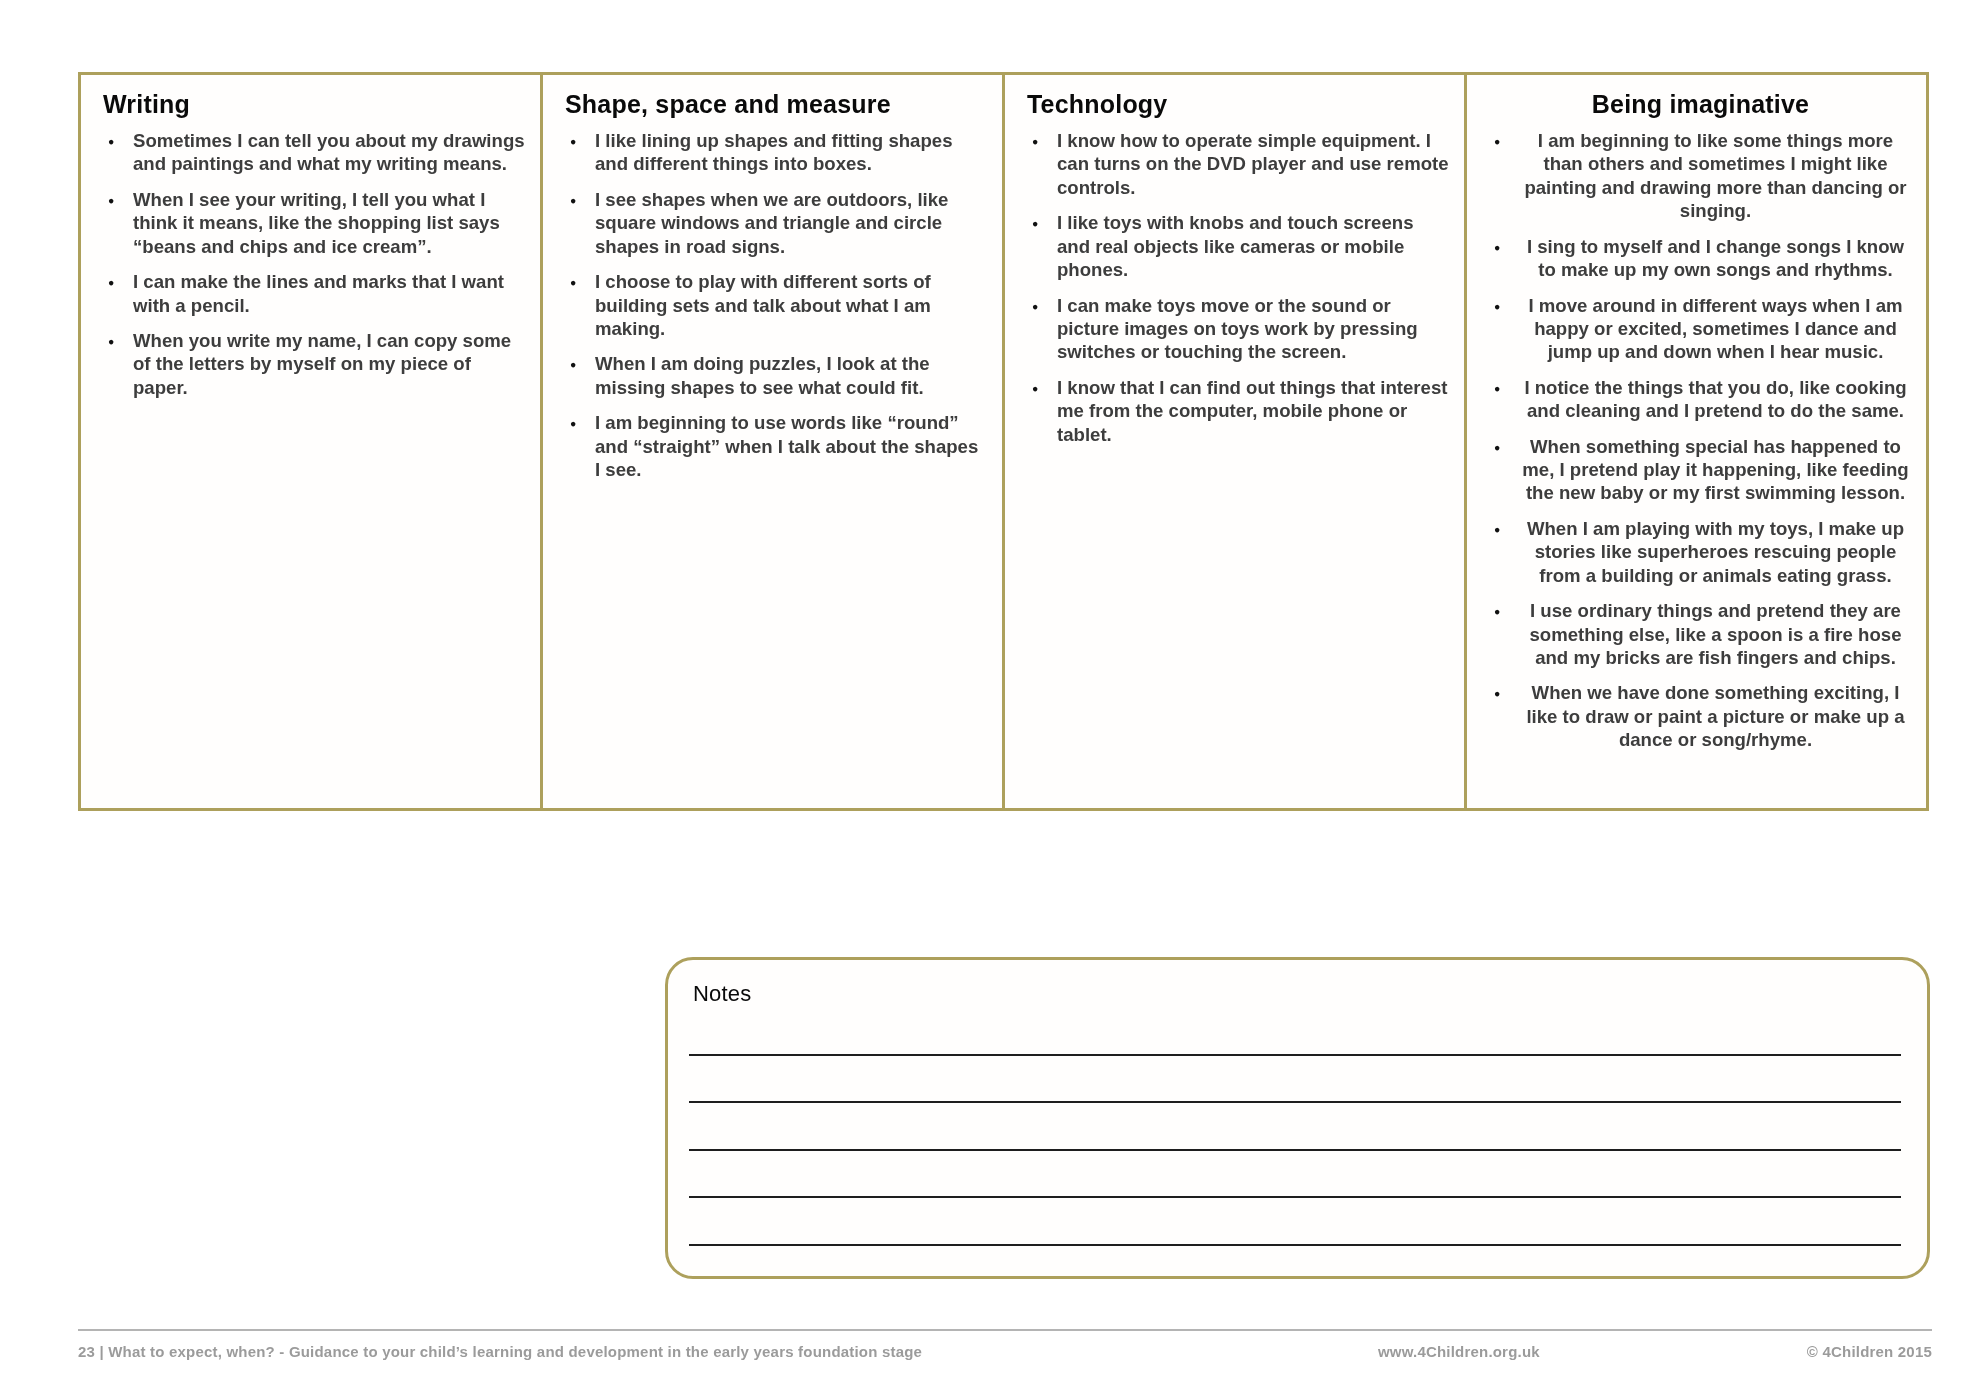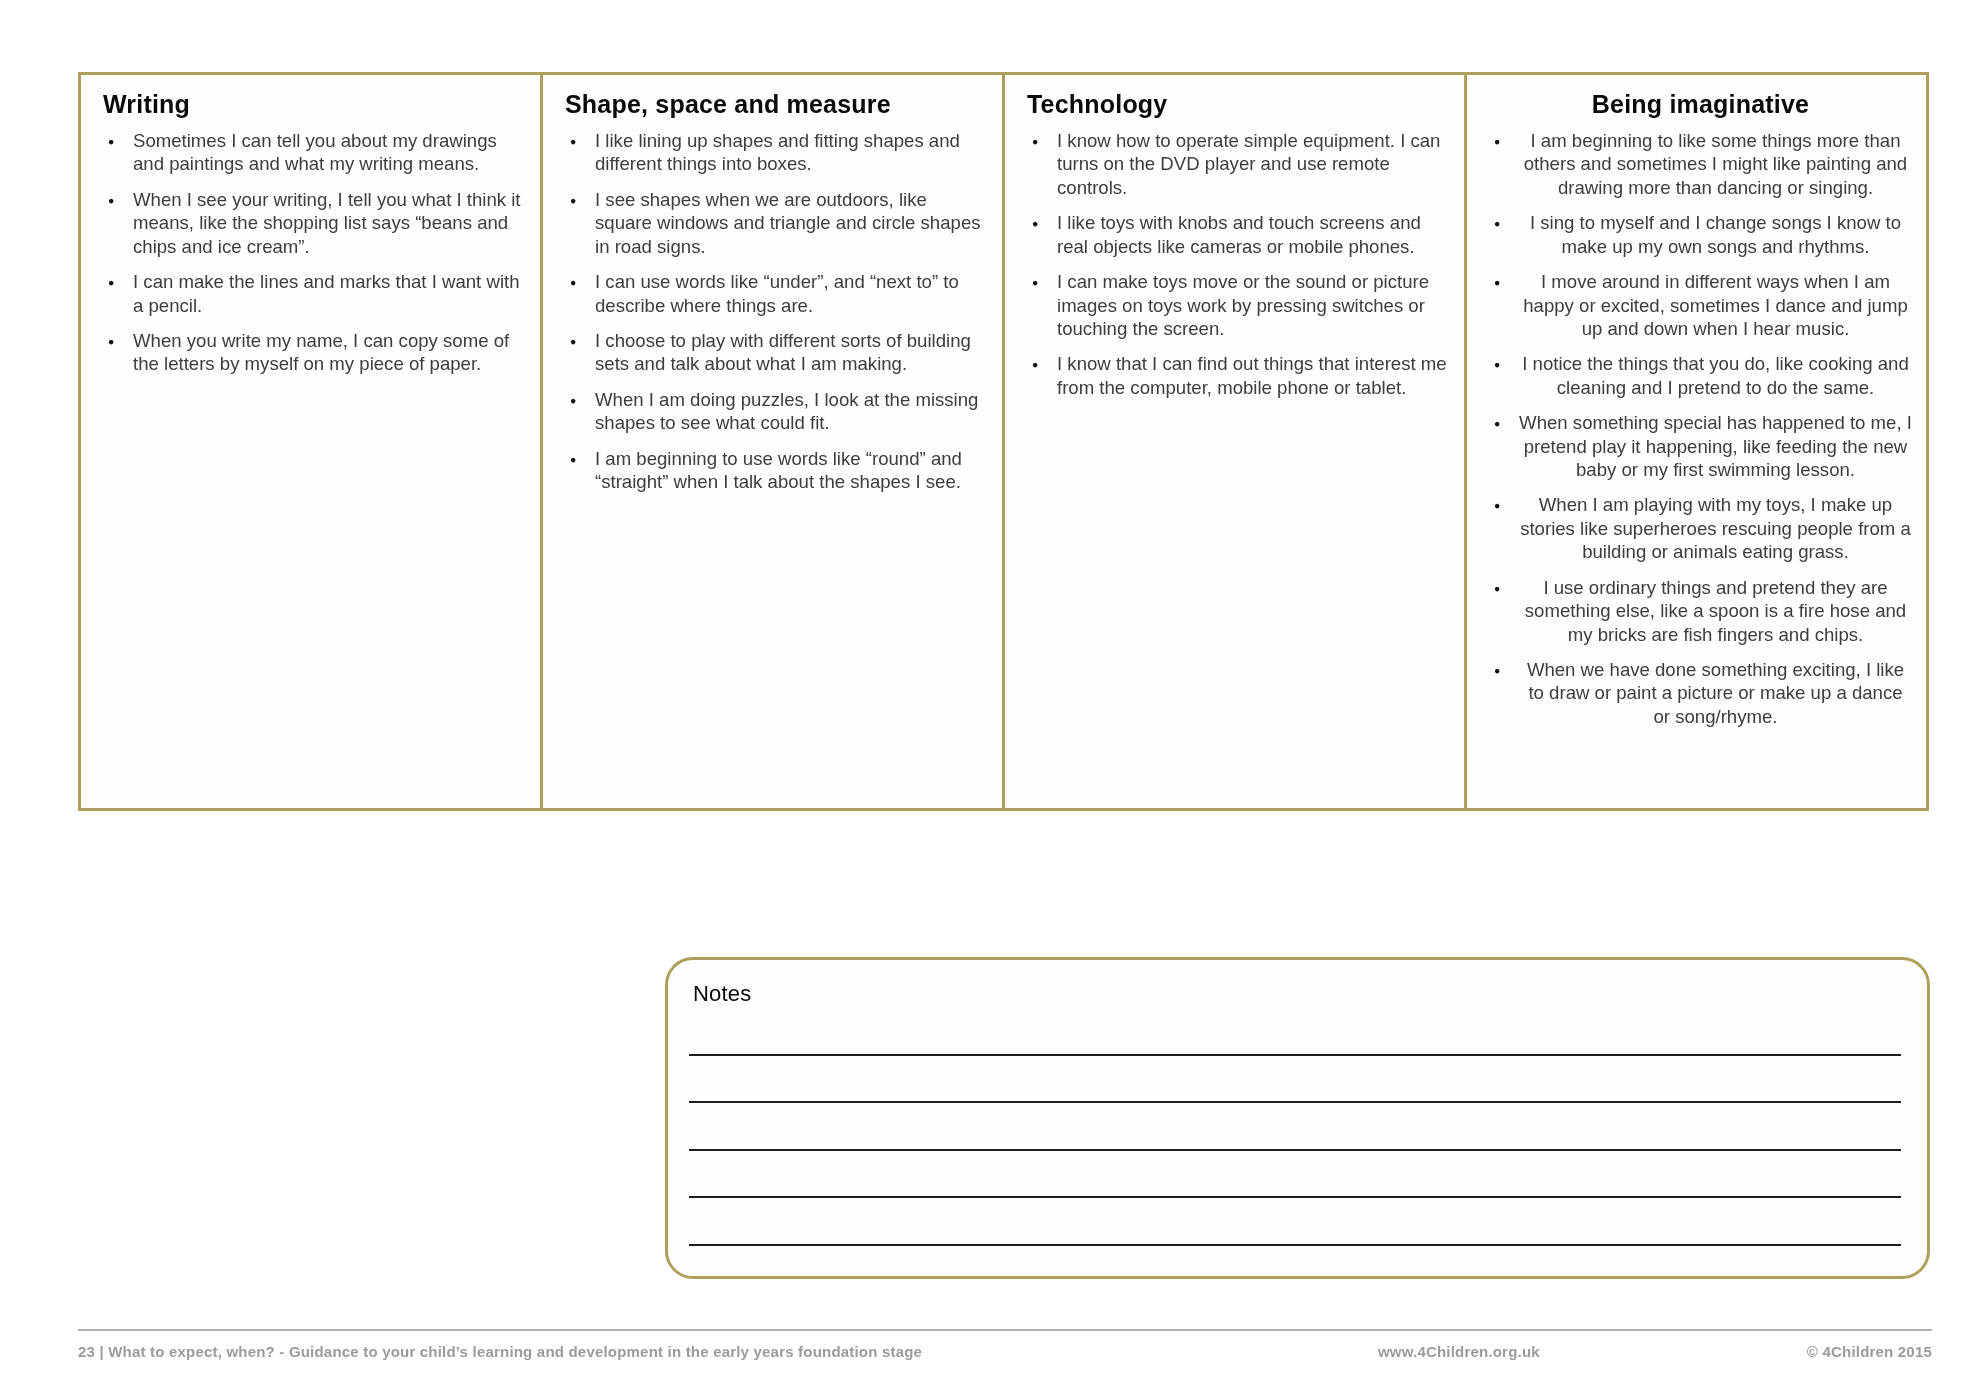--- a/index.html
+++ b/index.html
@@ -24,20 +24,21 @@
   .col:last-child { border-right:none;text-align:center; }
   .col h2 {
     font-size:25px; font-weight:bold; color:var(--heading);
     letter-spacing:0.2px; margin-bottom:10px;
   }
   .col ul { list-style:none; }
   .col li {
     position:relative; padding-left:30px;
     font-size:18.6px; line-height:1.26; color:var(--body);
     margin-bottom:12px;
+    font-weight:bold;
   }
   .col li::before {
     content:"●"; position:absolute; left:5px; top:6px;
     font-size:10.5px; color:var(--bullet);
   }
 
   
   .notes-box {
     position:absolute; left:665px; top:957px;
     width:1265px; height:322px;
@@ -76,21 +77,20 @@
           <li>When I see your writing, I tell you what I think it means, like the shopping list says “beans and chips and ice cream”.</li>
           <li>I can make the lines and marks that I want with a pencil.</li>
           <li>When you write my name, I can copy some of the letters by myself on my piece of paper.</li>
         </ul>
       </div>
       <div class="col">
         <h2>Shape, space and measure</h2>
         <ul>
           <li>I like lining up shapes and fitting shapes and different things into boxes.</li>
           <li>I see shapes when we are outdoors, like square windows and triangle and circle shapes in road signs.</li>
-          <li>I can use words like “under”, and “next to” to describe where things are.</li>
           <li>I choose to play with different sorts of building sets and talk about what I am making.</li>
           <li>When I am doing puzzles, I look at the missing shapes to see what could fit.</li>
           <li>I am beginning to use words like “round” and “straight” when I talk about the shapes I see.</li>
         </ul>
       </div>
       <div class="col">
         <h2>Technology</h2>
         <ul>
           <li>I know how to operate simple equipment. I can turns on the DVD player and use remote controls.</li>
           <li>I like toys with knobs and touch screens and real objects like cameras or mobile phones.</li>

